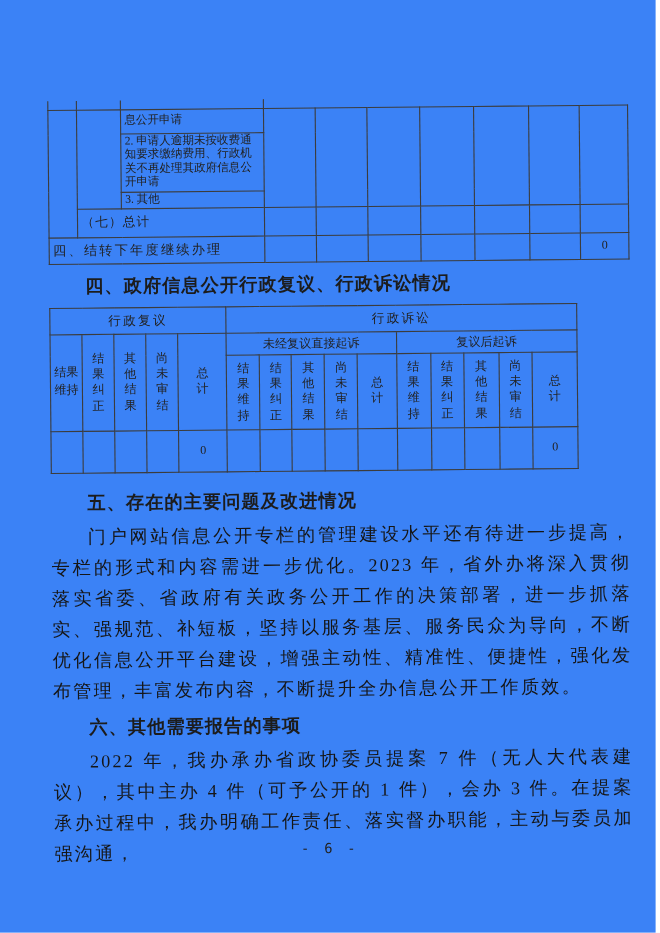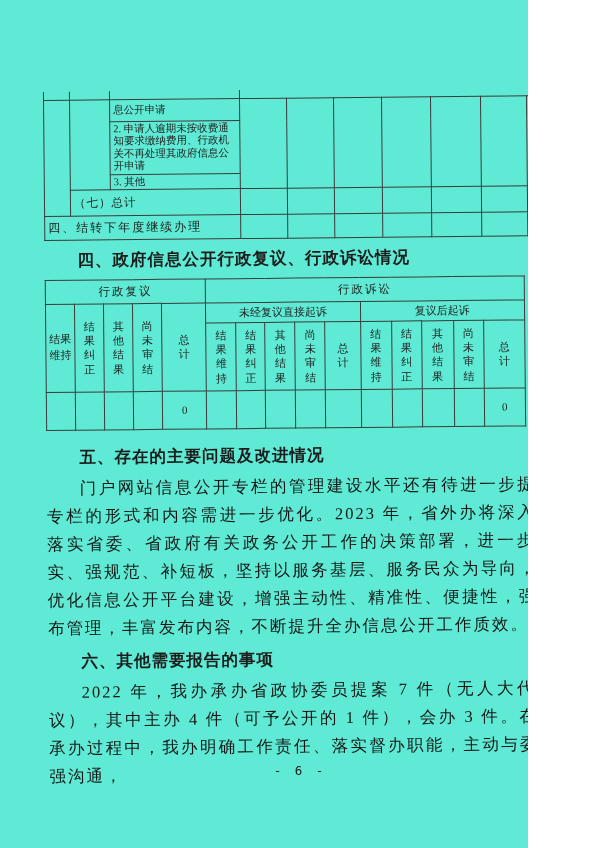--- a/index.html
+++ b/index.html
@@ -1,16 +1,16 @@
 <!DOCTYPE html>
 <html><head>
 <meta charset="utf-8">
 <style>
   html,body{margin:0;padding:0;background:#ffffff;}
-  .page{position:relative;width:528px;height:848px;background:#5eead4;overflow:hidden;
+  .page{position:relative;width:596px;height:848px;background:#3b82f6;overflow:hidden;
         font-family:"Liberation Serif","DejaVu Serif",serif;color:#1c1c1c;}
   .content{position:absolute;left:43px;top:100px;width:527px;
            transform:rotate(-0.55deg);transform-origin:0 0;}
 
   
   table{border-collapse:collapse;table-layout:fixed;}
   td,th{border:1px solid #3c3c3c;padding:0 2px;font-weight:normal;
         font-family:"Liberation Serif","DejaVu Serif",serif;color:#222;}
   .t1wrap{position:relative;width:527px;}
   .stub{position:absolute;top:-8px;width:1px;height:8px;background:#3c3c3c;}

